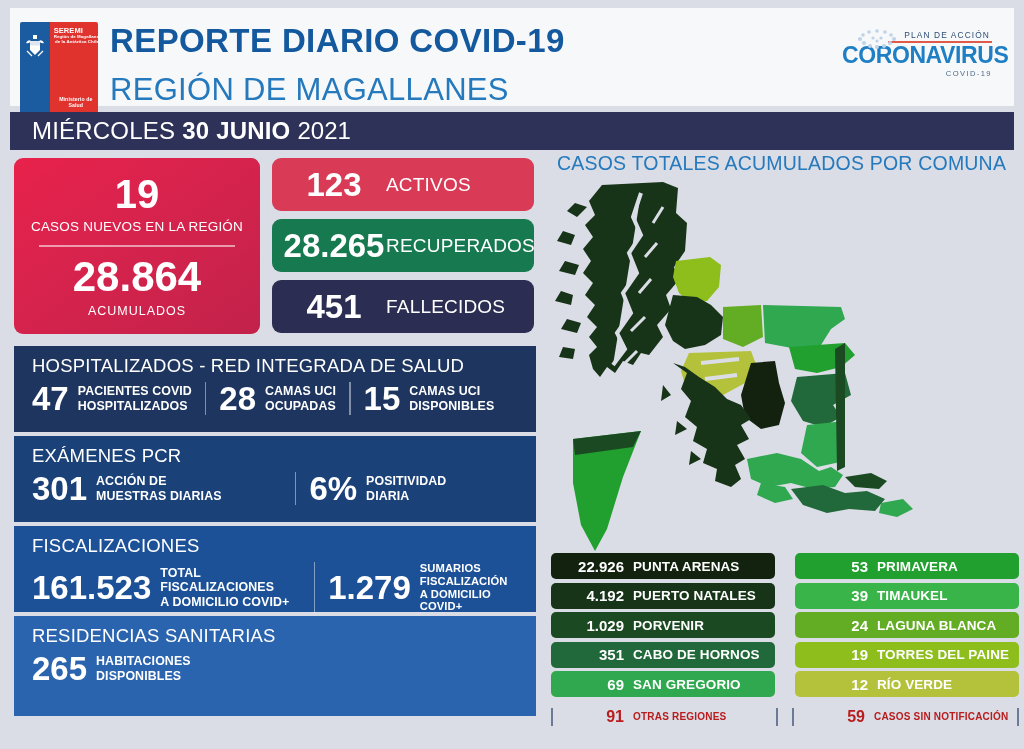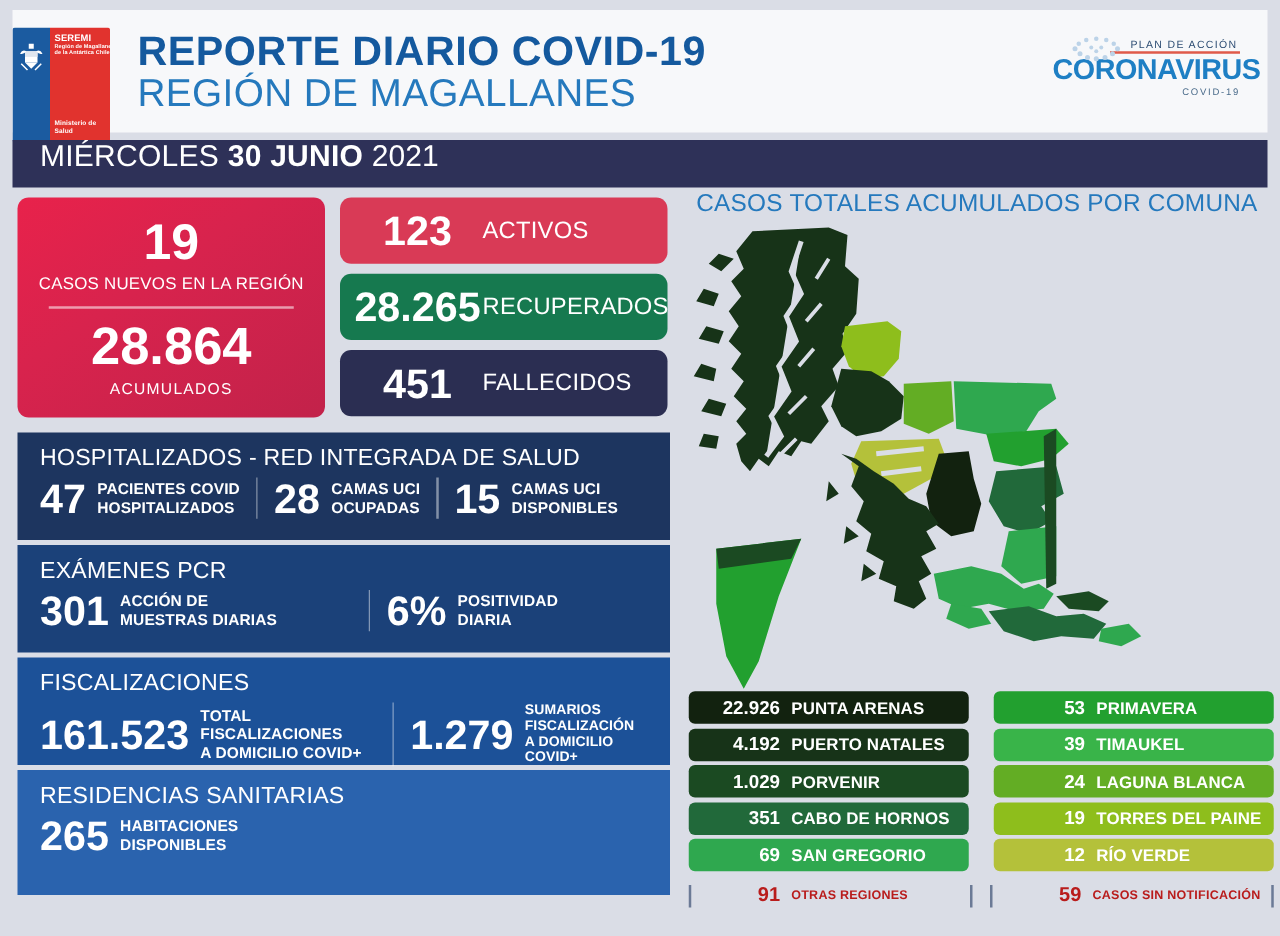--- a/index.html
+++ b/index.html
@@ -12,22 +12,22 @@
   }
   .page{position:absolute;inset:0;}
 
   
   .header{
     position:absolute;left:10px;top:8px;width:1004px;height:98px;
     background:#f7f8fa;
     display:flex;align-items:center;
   }
   .logo{
-    position:absolute;left:0;top:14px;width:78px;height:92px;
-    display:flex;border-radius:2px;overflow:hidden;
+    position:absolute;left:10px;top:14px;width:78px;height:92px;
+    display:flex;border-radius:2px;overflow:hidden;text-align:center;
   }
   .logo-blue{width:38%;background:#1b5ba0;position:relative;}
   .logo-red{width:62%;background:#e1332e;position:relative;}
   .coat{
     position:absolute;left:50%;top:12px;transform:translateX(-50%);
     width:22px;height:26px;
   }
   .logo-txt{
     position:absolute;left:4px;color:#fff;font-weight:bold;
     letter-spacing:.1px;line-height:1.05;
@@ -36,40 +36,40 @@
   .logo-sub{top:13px;font-size:4.4px;font-weight:bold;width:52px;}
   .logo-min{bottom:6px;font-size:5.2px;}
 
   .title-wrap{position:absolute;left:100px;top:16px;}
   .title1{
     font-size:33px;font-weight:bold;color:#14599e;
     letter-spacing:.4px;line-height:1.02;white-space:nowrap;
   }
   .title2{
     font-size:31px;font-weight:normal;color:#2579bd;
-    letter-spacing:.3px;line-height:1.05;margin-top:1px;white-space:nowrap;
+    letter-spacing:.3px;line-height:1.05;margin-top:16px;white-space:nowrap;
   }
 
   .cv-logo{position:absolute;right:22px;top:22px;width:150px;text-align:right;}
   .cv-plan{
     font-size:8.4px;color:#2d4d73;letter-spacing:1.1px;
     text-align:right;padding-right:2px;
   }
   .cv-rule{height:1.6px;background:#e05a4a;margin:1px 0 1px auto;width:104px;}
   .cv-main{
     font-size:23px;font-weight:bold;color:#1e7fc4;letter-spacing:-0.4px;
     line-height:1;
   }
   .cv-covid{font-size:7.6px;color:#4a6b8a;letter-spacing:1.4px;margin-top:2px;}
   .cv-arc{position:absolute;left:6px;top:-2px;width:58px;height:22px;}
 
   
   .datebar{
     position:absolute;left:10px;top:112px;width:1004px;height:38px;
-    background:#2e3158;color:#fff;display:flex;align-items:flex-start;
+    background:#2e3158;color:#fff;display:flex;align-items:center;
     padding-left:22px;box-sizing:border-box;
   }
   .date-day{font-size:24px;font-weight:normal;letter-spacing:.2px;}
   .date-strong{font-size:24px;font-weight:bold;margin:0 7px;letter-spacing:.2px;}
   .date-year{font-size:24px;font-weight:normal;}
 
   
   .left{position:absolute;left:10px;top:158px;width:530px;}
 
   .redbox{

